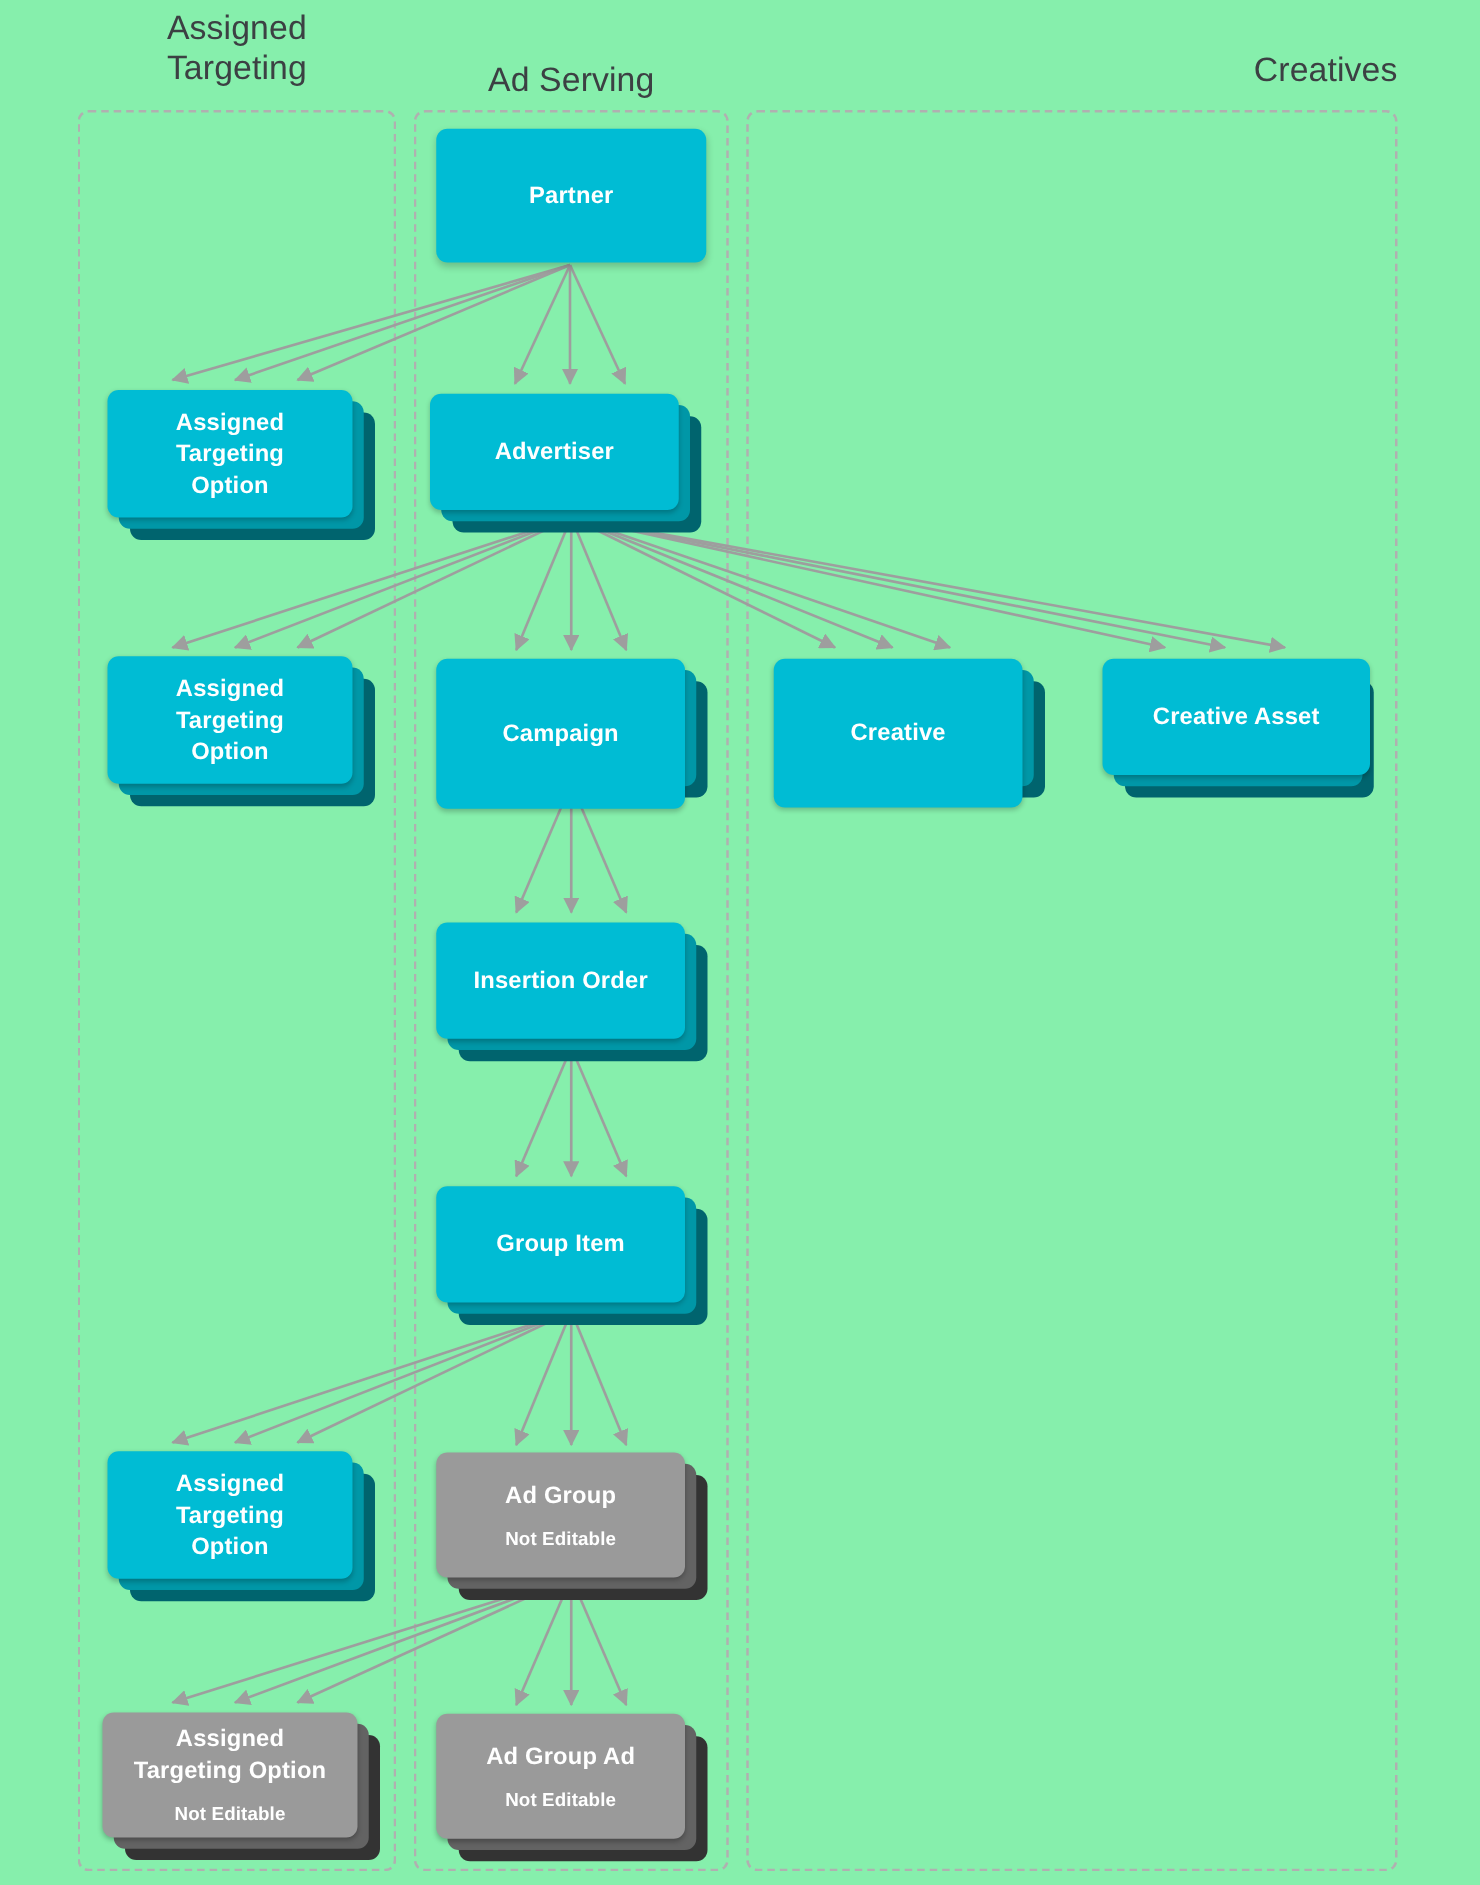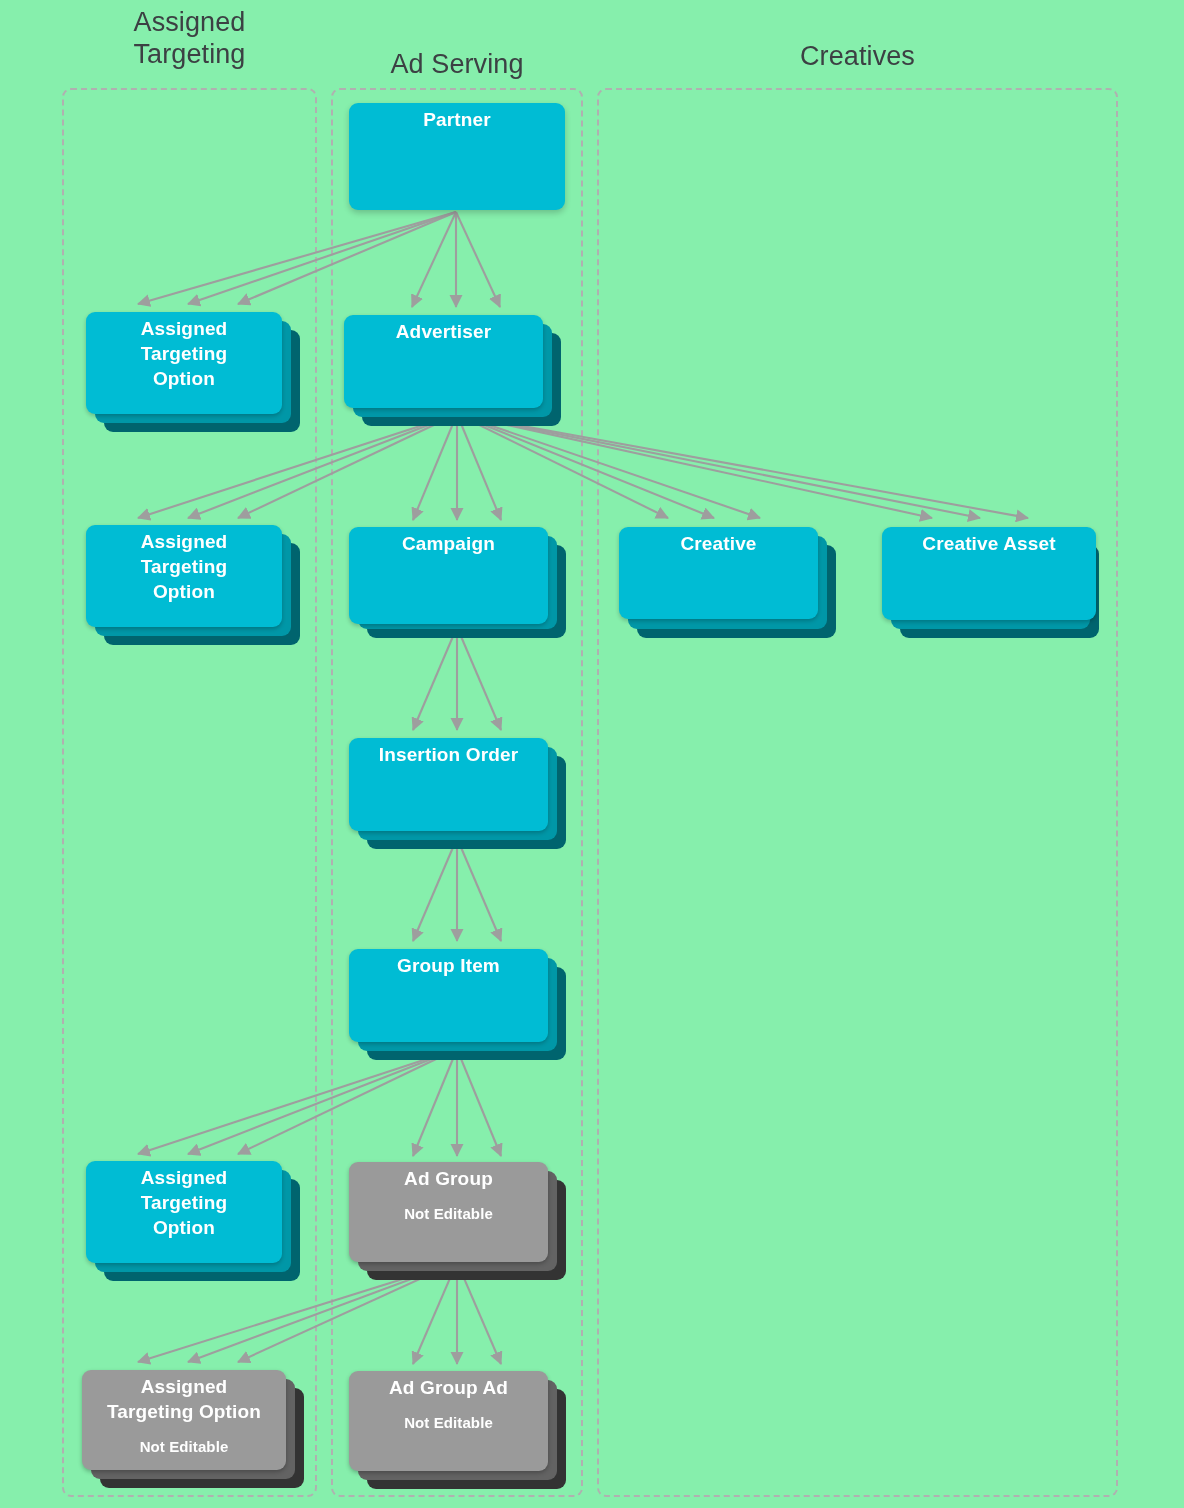--- a/index.html
+++ b/index.html
@@ -20,21 +20,21 @@
   }
 
   
   #edges{position:absolute;left:0;top:0;width:1184px;height:1508px;pointer-events:none;}
 
   
   .node{position:absolute;box-sizing:border-box;}
   .card{
     position:absolute;left:0;top:0;width:100%;height:100%;
     border-radius:9px;display:flex;flex-direction:column;
-    align-items:center;
+    align-items:center;justify-content:center;
     color:#ffffff;text-align:center;box-sizing:border-box;padding:4px 8px;
   }
   .card .ttl{
     font-family:"Liberation Sans",sans-serif;font-weight:bold;font-size:19px;
     line-height:25px;letter-spacing:.15px;
   }
   .card .sub{
     font-family:"Liberation Sans",sans-serif;font-weight:bold;font-size:15px;
     line-height:18px;margin-top:14px;letter-spacing:.1px;
   }
@@ -60,21 +60,21 @@
 
   <div class="col-title" style="left:62px;top:6px;width:255px;">
     <div>Assigned</div>
     <div>Targeting</div>
   </div>
 
   <div class="col-title" style="left:331px;top:48px;width:252px;">
     <div>Ad Serving</div>
   </div>
 
-  <div class="col-title" style="left:597px;top:40px;width:521px;">
+  <div class="col-title" style="left:597px;top:40px;width:521px;text-align:right;">
     <div>Creatives</div>
   </div>
 
   <div class="col-box" style="left:62px;top:88px;width:255px;height:1409px;"></div>
   <div class="col-box" style="left:331px;top:88px;width:252px;height:1409px;"></div>
   <div class="col-box" style="left:597px;top:88px;width:521px;height:1409px;"></div>
 
   <svg id="edges" viewBox="0 0 1184 1508" width="1184" height="1508" xmlns="http://www.w3.org/2000/svg">
     <defs>
       <marker id="ah" viewBox="0 0 10 10" refX="9.2" refY="5" markerWidth="6.2" markerHeight="6.2" orient="auto-start-reverse">
@@ -184,29 +184,29 @@
   <div class="node cy" style="left:86px;top:525px;width:196px;height:102px;">
     <div class="plate p2" style="left:18px;top:18px;width:196px;height:102px;"></div>
     <div class="plate p1" style="left:9px;top:9px;width:196px;height:102px;"></div>
     <div class="card">
       <div class="ttl">Assigned</div>
       <div class="ttl">Targeting</div>
       <div class="ttl">Option</div>
     </div>
   </div>
 
-  <div class="node cy" style="left:349px;top:527px;width:199px;height:97px;">
+  <div class="node cy" style="left:349px;top:527px;width:199px;height:120px;">
     <div class="plate p2" style="left:18px;top:18px;width:199px;height:93px;"></div>
     <div class="plate p1" style="left:9px;top:9px;width:199px;height:93px;"></div>
     <div class="card">
       <div class="ttl">Campaign</div>
     </div>
   </div>
 
-  <div class="node cy" style="left:619px;top:527px;width:199px;height:92px;">
+  <div class="node cy" style="left:619px;top:527px;width:199px;height:119px;">
     <div class="plate p2" style="left:18px;top:18px;width:199px;height:93px;"></div>
     <div class="plate p1" style="left:9px;top:9px;width:199px;height:93px;"></div>
     <div class="card">
       <div class="ttl">Creative</div>
     </div>
   </div>
 
   <div class="node cy" style="left:882px;top:527px;width:214px;height:93px;">
     <div class="plate p2" style="left:18px;top:18px;width:199px;height:93px;"></div>
     <div class="plate p1" style="left:9px;top:9px;width:199px;height:93px;"></div>

